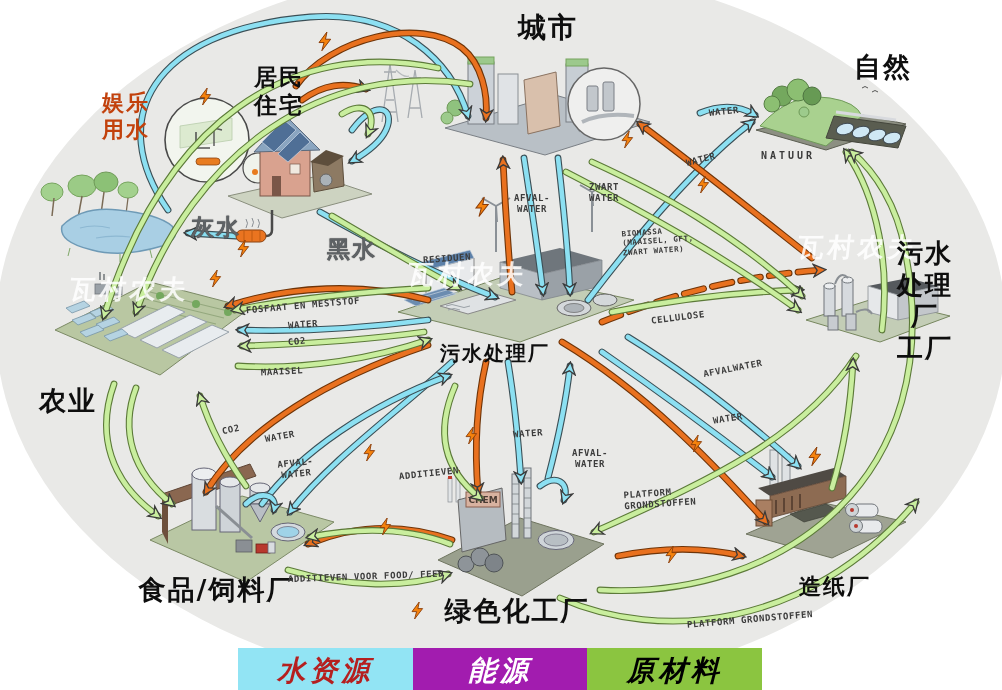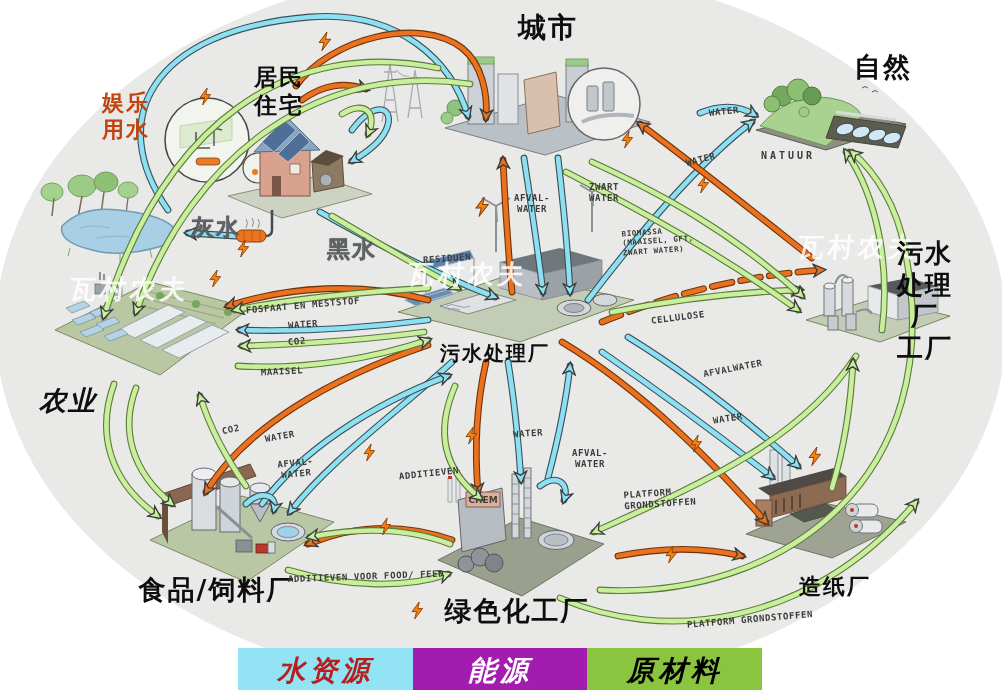--- a/index.html
+++ b/index.html
@@ -470,21 +470,21 @@
   <div class="node-label" style="left:836px;top:67px;font-size:27px;margin-left:47px;">自然</div>
   <div class="node-label" style="left:270px;top:91px;font-size:23px;margin-left:9px;">居民
 住宅</div>
   <div class="node-label gray" style="left:126px;top:117px;font-size:22px;">娱乐
 用水</div>
   <div class="node-label watertag" style="left:216px;top:227px;font-size:23px;">灰水</div>
   <div class="node-label watertag" style="left:352px;top:249px;font-size:23px;">黑水</div>
   <div class="node-label" style="left:925px;top:301px;font-size:26px;">污水处理厂
 工厂</div>
   <div class="node-label" style="left:495px;top:353px;font-size:20px;">污水处理厂</div>
-  <div class="node-label" style="left:68px;top:401px;font-size:27px;font-style:italic;">农业</div>
+  <div class="node-label" style="left:68px;top:401px;font-size:27px;">农业</div>
   <div class="node-label" style="left:217px;top:590px;font-size:27px;">食品/饲料厂</div>
   <div class="node-label" style="left:517px;top:611px;font-size:27px;">绿色化工厂</div>
   <div class="node-label" style="left:835px;top:587px;font-size:22px;">造纸厂</div>
   <div class="sub-label" style="left:788px;top:147px;">NATUUR</div>
 
   <div class="flow-label" style="left:724px;top:112px;--r:-6deg;">WATER</div>
   <div class="flow-label" style="left:701px;top:160px;--r:-14deg;">WATER</div>
   <div class="flow-label" style="left:532px;top:204px;">AFVAL-
 WATER</div>
   <div class="flow-label" style="left:604px;top:193px;">ZWART

